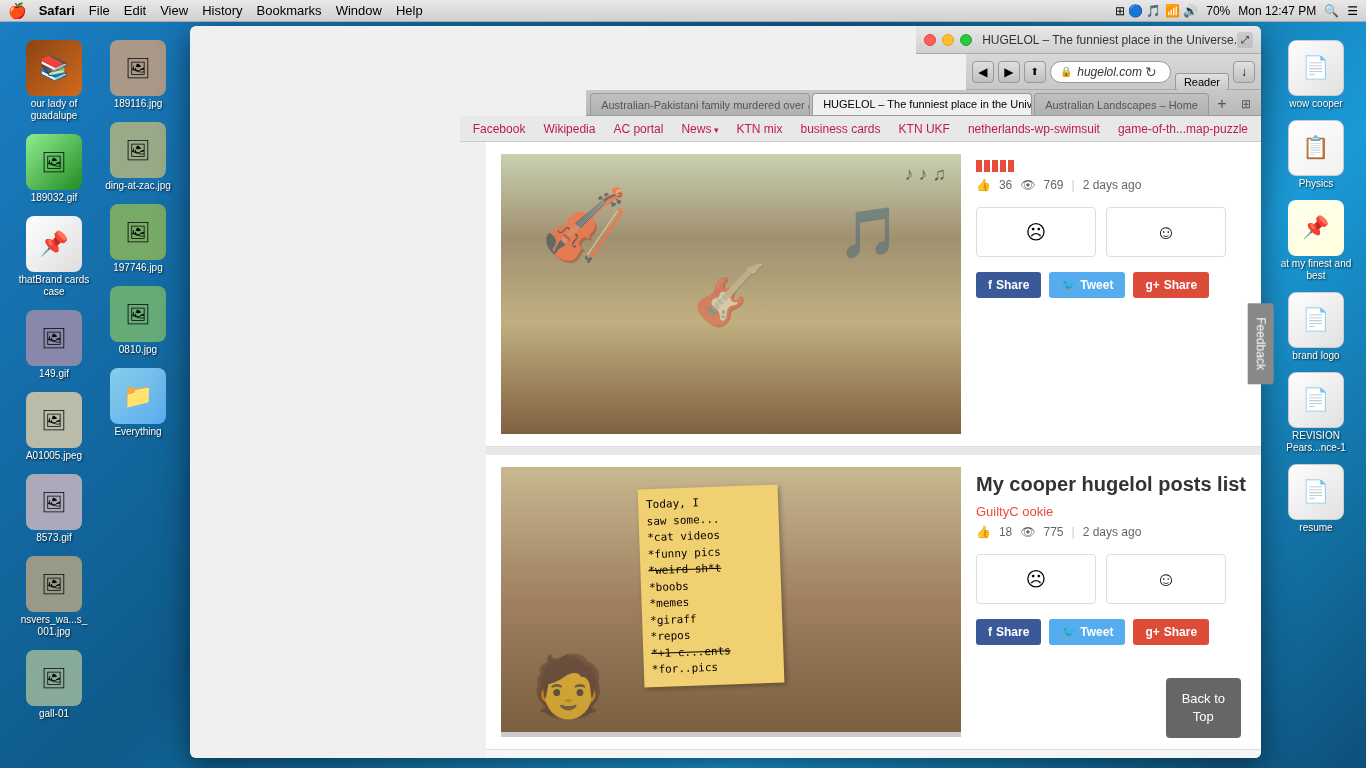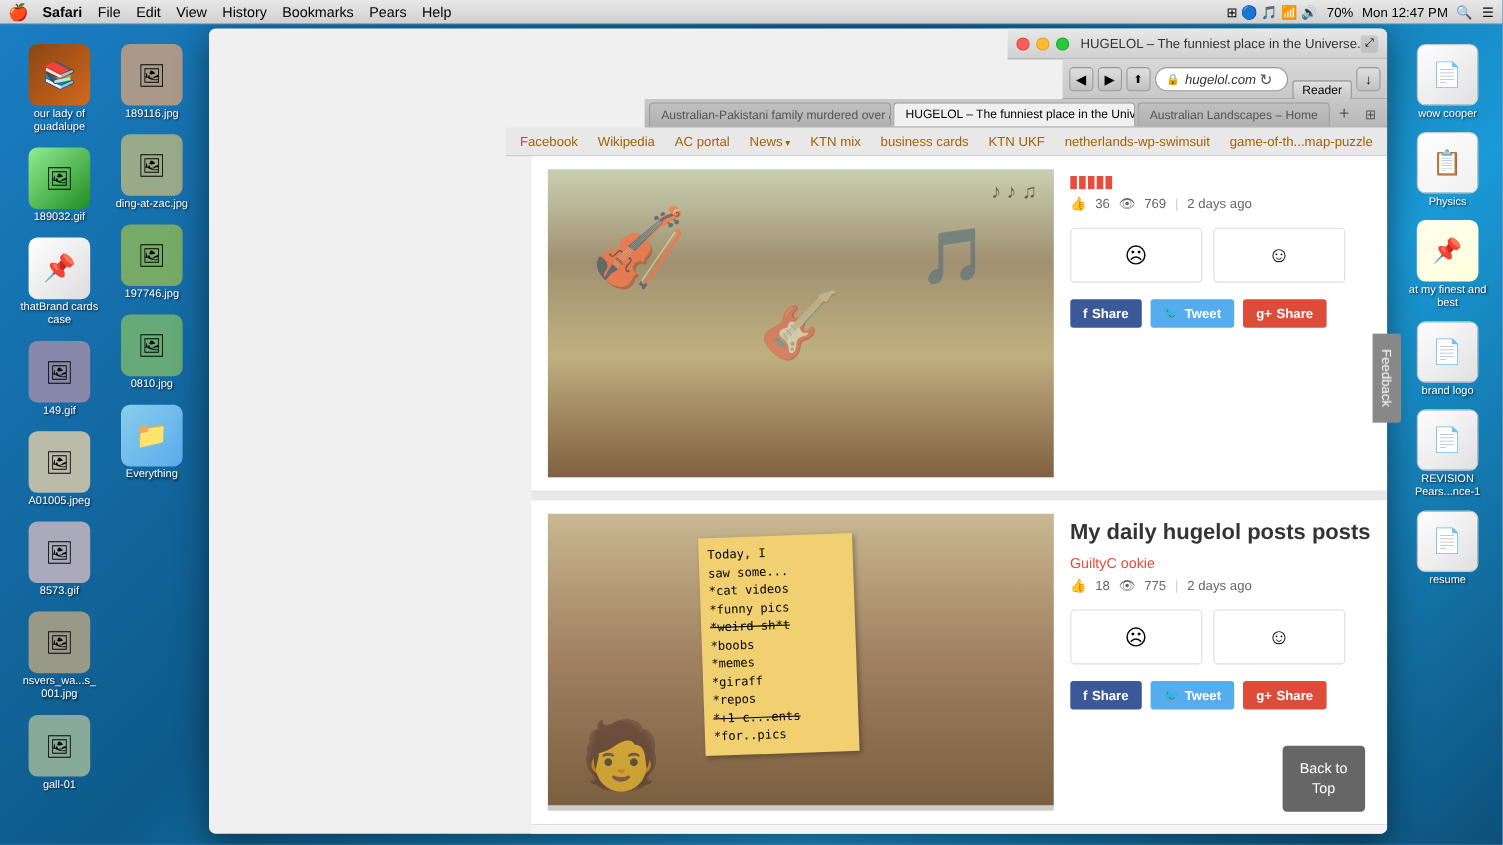--- a/index.html
+++ b/index.html
@@ -298,21 +298,21 @@
       display: flex;
       align-items: center;
       padding: 0 6px;
       gap: 4px;
       border-bottom: 1px solid #ccc;
       flex-shrink: 0;
     }
     .bookmark-item {
       padding: 2px 7px;
       font-size: 12px;
-      color: #a16207;
+      color: #be185d;
       cursor: pointer;
       border-radius: 3px;
       white-space: nowrap;
     }
     .bookmark-item.with-arrow::after { content: " ▾"; font-size: 9px; }
 
     
     #browser-content {
       flex: 1;
       overflow-y: auto;
@@ -474,21 +474,21 @@
 <body>
 
 <div id="menubar">
   <span style="font-size:15px;margin-right:12px;">🍎</span>
   <span class="menu-item bold">Safari</span>
   <span class="menu-item">File</span>
   <span class="menu-item">Edit</span>
   <span class="menu-item">View</span>
   <span class="menu-item">History</span>
   <span class="menu-item">Bookmarks</span>
-  <span class="menu-item">Pears</span>
+  <span class="menu-item">Window</span>
   <span class="menu-item">Help</span>
   <div class="spacer"></div>
   <div class="right-items">
     <span>⊞ 🔵 🎵 📶 🔊</span>
     <span>70%</span>
     <span>Mon 12:47 PM</span>
     <span>🔍</span>
     <span>☰</span>
   </div>
 </div>
@@ -692,21 +692,21 @@
               <div>*boobs</div>
               <div>*memes</div>
               <div>*giraff</div>
               <div>*repos</div>
               <div class="strikethrough">*+1 c...ents</div>
               <div>*for..pics</div>
             </div>
           </div>
         </div>
         <div class="post-info">
-          <div class="post-title">My daily hugelol posts posts</div>
+          <div class="post-title">My cooper hugelol posts list</div>
           <div class="post-user" style="color:#e74c3c;font-size:13px;">GuiltyC ookie</div>
           <div class="post-meta">
             <span>👍</span>
             <span>18</span>
             <span>👁</span>
             <span>775</span>
             <span class="sep">|</span>
             <span>2 days ago</span>
           </div>
           <div class="reactions">

